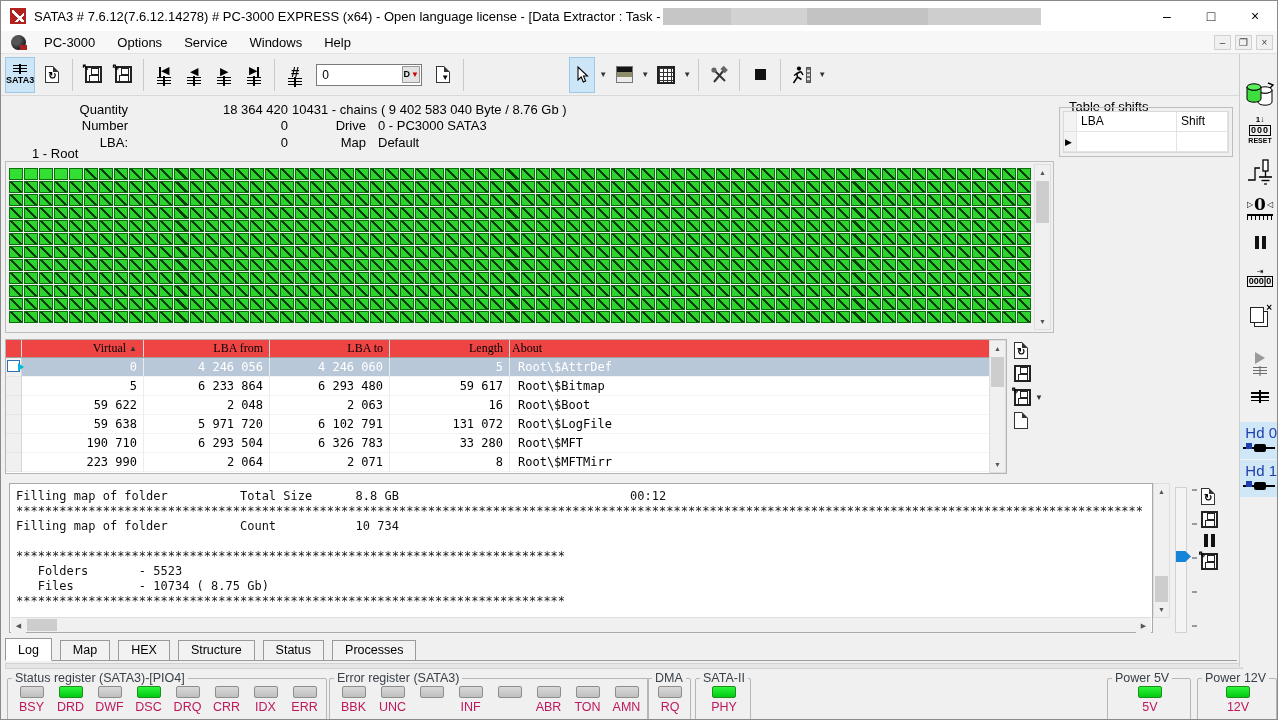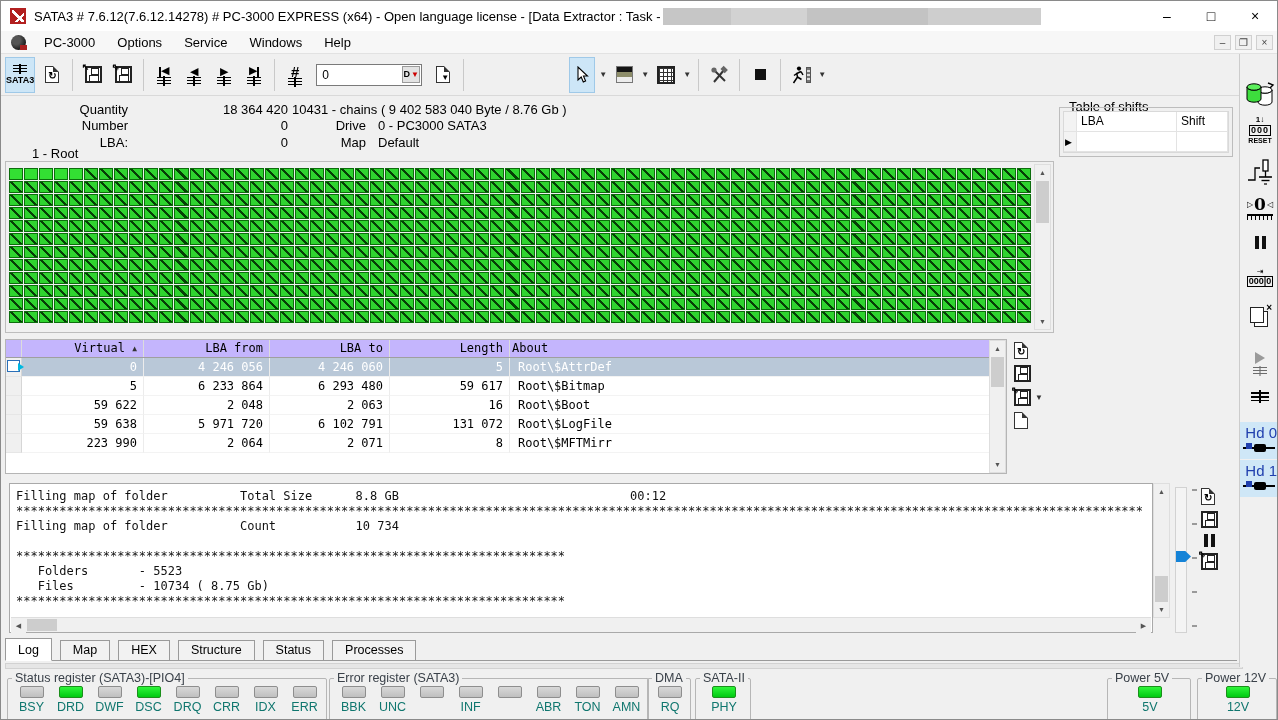--- a/index.html
+++ b/index.html
@@ -88,21 +88,21 @@
   
   .vsb { position:absolute; width:17px; background:#f0f0f0; border:1px solid #dedede; }
   .sb-arrow { position:absolute; left:0; width:15px; height:15px; display:flex; align-items:center; justify-content:center; font-size:7px; color:#555; background:#f0f0f0; }
   .sb-thumb { position:absolute; left:1px; width:13px; background:#cdcdcd; }
   .hsb { position:absolute; height:15px; background:#f0f0f0; border-top:1px solid #dedede; }
   .hsb .sb-arrow { top:0; }
   .hsb-thumb { position:absolute; top:1px; height:12px; background:#cdcdcd; }
   
   .chains-panel { position:absolute; left:4px; top:338px; width:1002px; height:135px; background:#fff; border:1px solid #b5b5b5; }
   .chead, .crow { display:grid; grid-template-columns:16px 122px 126px 120px 120px 1fr; width:calc(100% - 16px); font-family:"DejaVu Sans Mono", monospace; font-size:12px; }
-  .chead { height:18px; background:#c4b5fd; border-bottom:1px solid #9f9f9f; }
+  .chead { height:18px; background:#ef4444; border-bottom:1px solid #9f9f9f;font-family:Liberation Serif, serif; }
   .chead .hc { padding:1px 6px 0 2px; text-align:right; border-right:1px solid #dcdcdc; white-space:nowrap; overflow:hidden; }
   .chead .hc.left { text-align:left; }
   .sort-arrow { font-size:8px; vertical-align:1px; color:#333; }
   .crow { height:19px; }
   .crow .cg { background:#f0f0f0; border-right:1px solid #d6d6d6; border-bottom:1px solid #e6e6e6; position:relative; }
   .crow .cc { padding:2px 6px 0 2px; text-align:right; border-right:1px solid #ececec; border-bottom:1px solid #f3f3f3; white-space:nowrap; overflow:hidden; }
   .crow .cc.a { text-align:left; padding-left:8px; }
   .crow.sel .cc { background:#b9c8d8; color:#fff; }
   .rowmark { position:absolute; left:1px; top:2px; width:13px; height:12px; background:#fff; border:1px solid #2a6fb8; z-index:3; }
   .rowmark::after { content:""; position:absolute; right:-5px; top:2px; width:0; height:0; border-top:4px solid transparent; border-bottom:4px solid transparent; border-left:6px solid #00b8e0; }
@@ -130,21 +130,21 @@
   .tab.active { background:#fff; padding-top:4px; position:relative; top:1px; border-bottom:1px solid #fff; }
   .progress-strip { position:absolute; left:4px; top:662px; width:1238px; height:6px; background:#e6e6e6; border:1px solid #d2d2d2; }
   
   .statusbar { position:absolute; left:0; top:668px; right:0; bottom:0; background:#f0f0f0; }
   fieldset { position:absolute; border:1px solid #b6b6b6; border-radius:2px; padding:0 2px; }
   legend { font-size:12.5px; color:#3a4149; padding:0 3px; margin-left:2px; white-space:nowrap; }
   .leds { display:flex; padding:1px 0 0 2px; }
   .ledslot { width:39px; display:flex; flex-direction:column; align-items:center; }
   .led { width:24px; height:12px; border:1px solid #8e8e8e; border-radius:2px; background:linear-gradient(#d8d8d8,#bfbfbf); }
   .led.on { background:linear-gradient(#2ef53a,#00ca12); border-color:#1b8f1b; }
-  .ledlabel { margin-top:2px; font-size:12.5px; color:#0f766e; height:14px; }
+  .ledlabel { margin-top:2px; font-size:12.5px; color:#be185d; height:14px; }
   #fs-status { left:6px; top:2px; width:316px; height:60px; }
   #fs-error { left:328px; top:2px; width:312px; height:60px; }
   #fs-dma { left:646px; top:2px; width:44px; height:60px; }
   #fs-sata { left:694px; top:2px; width:56px; height:60px; }
   #fs-p5 { left:1106px; top:2px; width:84px; height:60px; }
   #fs-p12 { left:1196px; top:2px; width:80px; height:60px; }
   #fs-dma .ledslot, #fs-sata .ledslot, #fs-p5 .ledslot, #fs-p12 .ledslot { width:100%; }
   
   .right-rail { position:absolute; left:1238px; top:53px; width:40px; bottom:52px; background:#f0f0f0; border-left:1px solid #cccccc; }
   .rail-item { position:absolute; left:0; width:40px; display:flex; align-items:center; justify-content:center; }
@@ -1200,20 +1200,28 @@
         <div class="crow">
           <div class="cg"></div>
           <div class="cc v">59 638</div>
           <div class="cc f">5 971 720</div>
           <div class="cc t">6 102 791</div>
           <div class="cc l">131 072</div>
           <div class="cc a">Root\$LogFile</div>
         </div>
         <div class="crow">
           <div class="cg"></div>
+          <div class="cc v">190 710</div>
+          <div class="cc f">6 293 504</div>
+          <div class="cc t">6 326 783</div>
+          <div class="cc l">33 280</div>
+          <div class="cc a">Root\$MFT</div>
+        </div>
+        <div class="crow">
+          <div class="cg"></div>
           <div class="cc v">223 990</div>
           <div class="cc f">2 064</div>
           <div class="cc t">2 071</div>
           <div class="cc l">8</div>
           <div class="cc a">Root\$MFTMirr</div>
         </div>
       </div>
     <div class="vsb chains-vsb">
       <span class="sb-arrow" style="top:0;">▲</span>
       <span class="sb-thumb" style="top:16px; height:30px;"></span>

